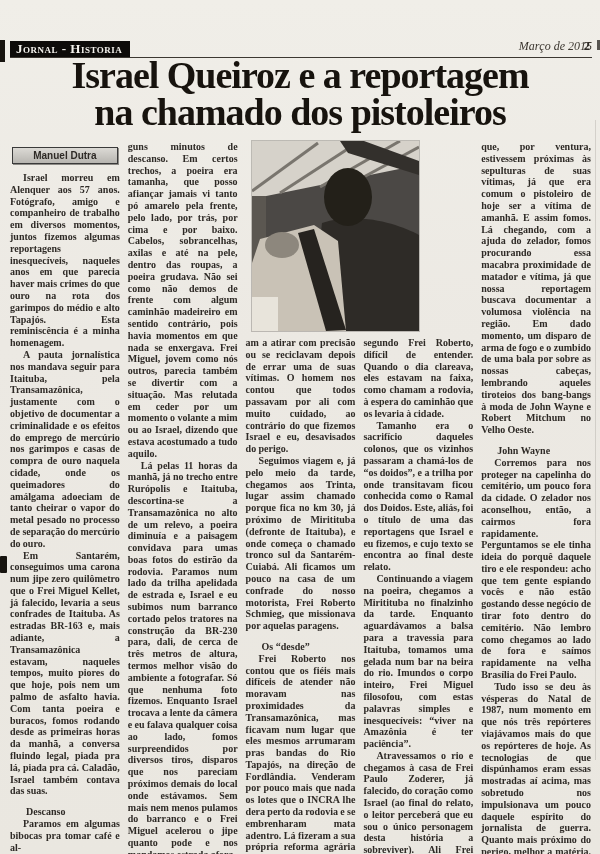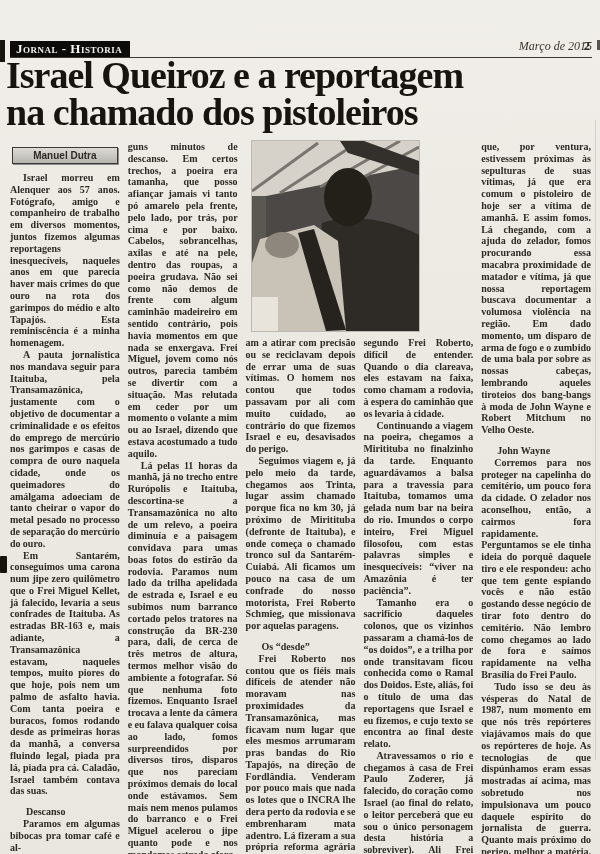--- a/index.html
+++ b/index.html
@@ -30,21 +30,21 @@
     position:absolute; left:0; right:0; text-align:right;
     font-style:italic; font-size:12px; color:#3a352e; bottom:3px;
   }
   .mh-page{
     position:absolute; right:2px; bottom:3px; font-weight:bold; font-size:12.5px;
   }
 
   
   .headline{
     position:absolute; left:6px; right:6px; top:57px; margin:0;
-    text-align:left; font-weight:bold; color:#17130e;
+    text-align:center; font-weight:bold; color:#17130e;
     font-size:38px; line-height:37px; letter-spacing:-1px;
   }
   .headline span{display:block;}
 
   
   .cols{
     position:absolute; left:10px; right:9px; top:141px; bottom:2px;
     display:flex; gap:8px;
   }
   .col{flex:1 1 0; min-width:0;}
@@ -147,22 +147,22 @@
       <div class="photo-spacer"></div>
       <p class="p noindent">am a atirar com precisão ou se reciclavam depois de errar uma de suas vítimas. O homem nos contou que todos passavam por ali com muito cuidado, ao contrário do que fizemos Israel e eu, desavisados do perigo.</p>
       <p class="p">Seguimos viagem e, já pelo meio da tarde, chegamos aos Trinta, lugar assim chamado porque fica no km 30, já próximo de Miritituba (defronte de Itaituba), e onde começa o chamado tronco sul da Santarém-Cuiabá. Ali ficamos um pouco na casa de um confrade do nosso motorista, Frei Roberto Schmieg, que missionava por aquelas paragens.</p>
       <p class="subhead">Os “desde”</p>
       <p class="p">Frei Roberto nos contou que os fiéis mais difíceis de atender não moravam nas proximidades da Transamazônica, mas ficavam num lugar que eles mesmos arrumaram pras bandas do Rio Tapajós, na direção de Fordlândia. Venderam por pouco mais que nada os lotes que o INCRA lhe dera perto da rodovia e se embrenharam mata adentro. Lá fizeram a sua própria reforma agrária e plantaram feijão, milho, arroz e o que mais desse. Para sair de lá rumo à feira de Itaituba, os colonos acordavam às duas horas da madrugada e, com sacas e caixas às costas, saíam por um ramal imprestável, no escuro e, no percurso, eram obrigados a superar um trecho de 600 metros de um chavascal</p>
     </div>
 
     <div class="col">
       <div class="photo-spacer"></div>
       <p class="p noindent">segundo Frei Roberto, difícil de entender. Quando o dia clareava, eles estavam na faixa, como chamam a rodovia, à espera do caminhão que os levaria à cidade.</p>
+      <p class="p">Tamanho era o sacrifício daqueles colonos, que os vizinhos passaram a chamá-los de “os doidos”, e a trilha por onde transitavam ficou conhecida como o Ramal dos Doidos. Este, aliás, foi o título de uma das reportagens que Israel e eu fizemos, e cujo texto se encontra ao final deste relato.</p>
       <p class="p">Continuando a viagem na poeira, chegamos a Miritituba no finalzinho da tarde. Enquanto aguardávamos a balsa para a travessia para Itaituba, tomamos uma gelada num bar na beira do rio. Imundos o corpo inteiro, Frei Miguel filosofou, com estas palavras simples e inesquecíveis: “viver na Amazônia é ter paciência”.</p>
-      <p class="p">Tamanho era o sacrifício daqueles colonos, que os vizinhos passaram a chamá-los de “os doidos”, e a trilha por onde transitavam ficou conhecida como o Ramal dos Doidos. Este, aliás, foi o título de uma das reportagens que Israel e eu fizemos, e cujo texto se encontra ao final deste relato.</p>
       <p class="p">Atravessamos o rio e chegamos à casa de Frei Paulo Zoderer, já falecido, do coração como Israel (ao final do relato, o leitor perceberá que eu sou o único personagem desta história a sobreviver). Ali Frei Paulo brincou, dizendo que estávamos como se lê no Gênesis, como homens de barro, material com que Deus fez Adão.</p>
 
     </div>
 
     <div class="col">
       <p class="p noindent">que, por ventura, estivessem próximas às sepulturas de suas vítimas, já que era comum o pistoleiro de hoje ser a vítima de amanhã. E assim fomos. Lá chegando, com a ajuda do zelador, fomos procurando essa macabra proximidade de matador e vítima, já que nossa reportagem buscava documentar a volumosa violência na região. Em dado momento, um disparo de arma de fogo e o zumbido de uma bala por sobre as nossas cabeças, lembrando aqueles tiroteios dos bang-bangs à moda de John Wayne e Robert Mitchum no Velho Oeste.</p>
       <p class="subhead">John Wayne</p>
       <p class="p">Corremos para nos proteger na capelinha do cemitério, um pouco fora da cidade. O zelador nos aconselhou, então, a cairmos fora rapidamente. Perguntamos se ele tinha ideia do porquê daquele tiro e ele respondeu: acho que tem gente espiando vocês e não estão gostando desse negócio de tirar foto dentro do cemitério. Não lembro como chegamos ao lado de fora e saímos rapidamente na velha Brasília do Frei Paulo.</p>
       <p class="p">Tudo isso se deu às vésperas do Natal de 1987, num momento em que nós três repórteres viajávamos mais do que os repórteres de hoje. As tecnologias de que dispúnhamos eram essas mostradas aí acima, mas sobretudo nos impulsionava um pouco daquele espírito do jornalista de guerra. Quanto mais próximo do perigo, melhor a matéria. Quanto às fotos feitas por Israel, elas estão ausentes aqui, mas estão guardadas em algum dos milhares de recortes de jornais que guardo mas não me arrisco a procurá-las.</p>
 

